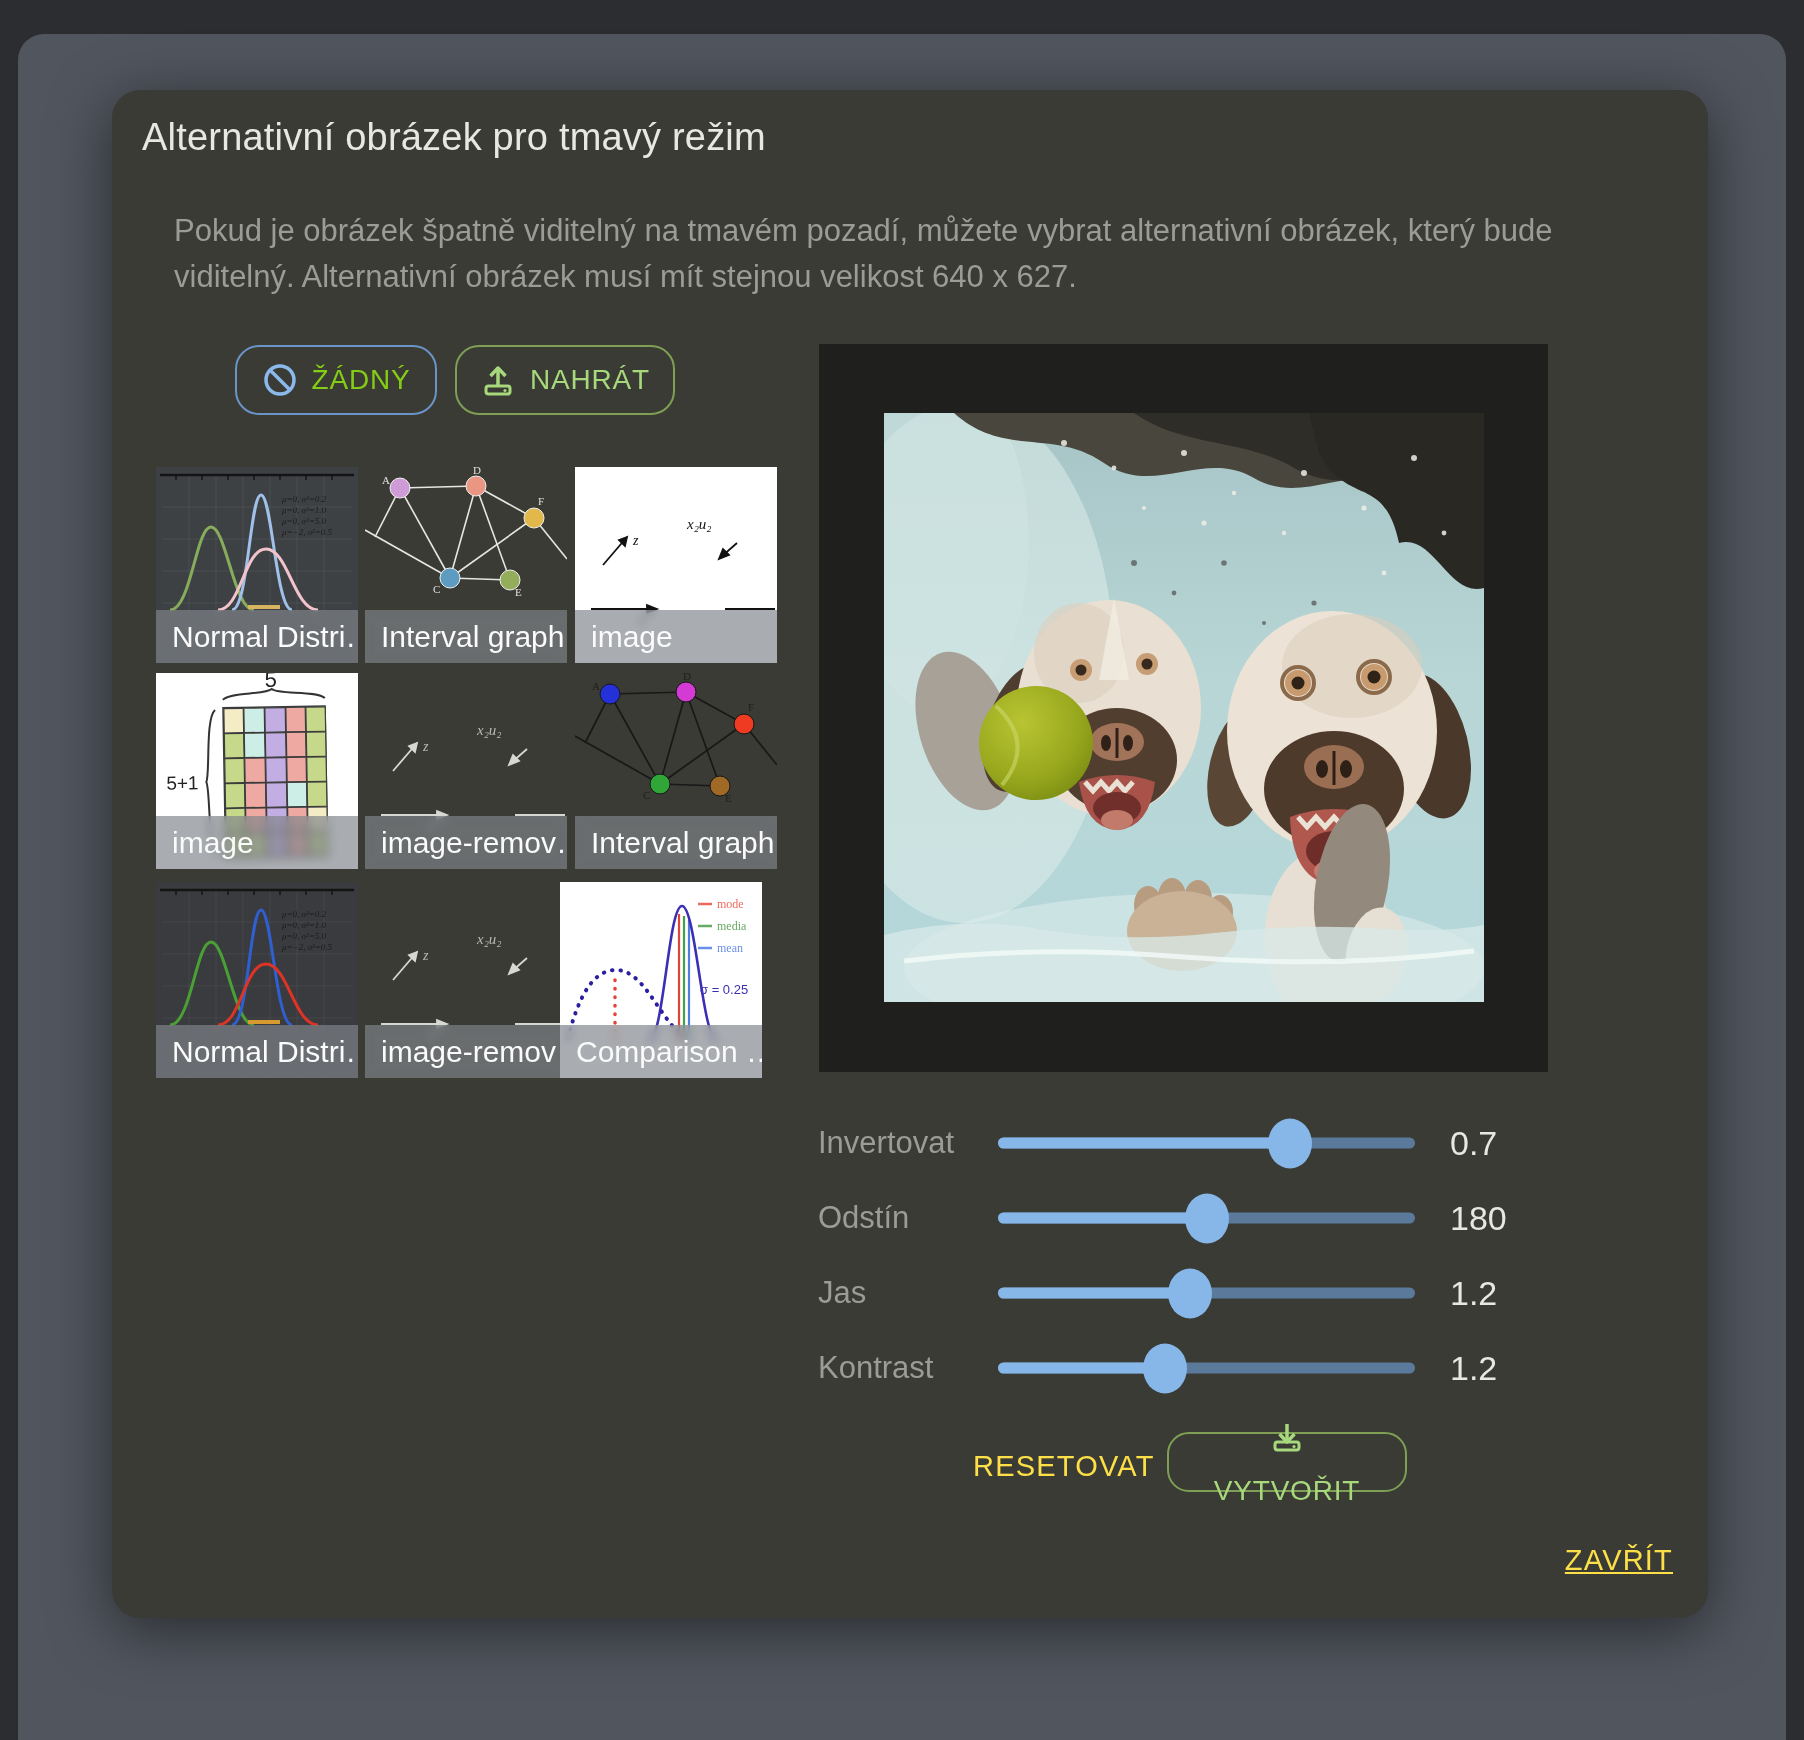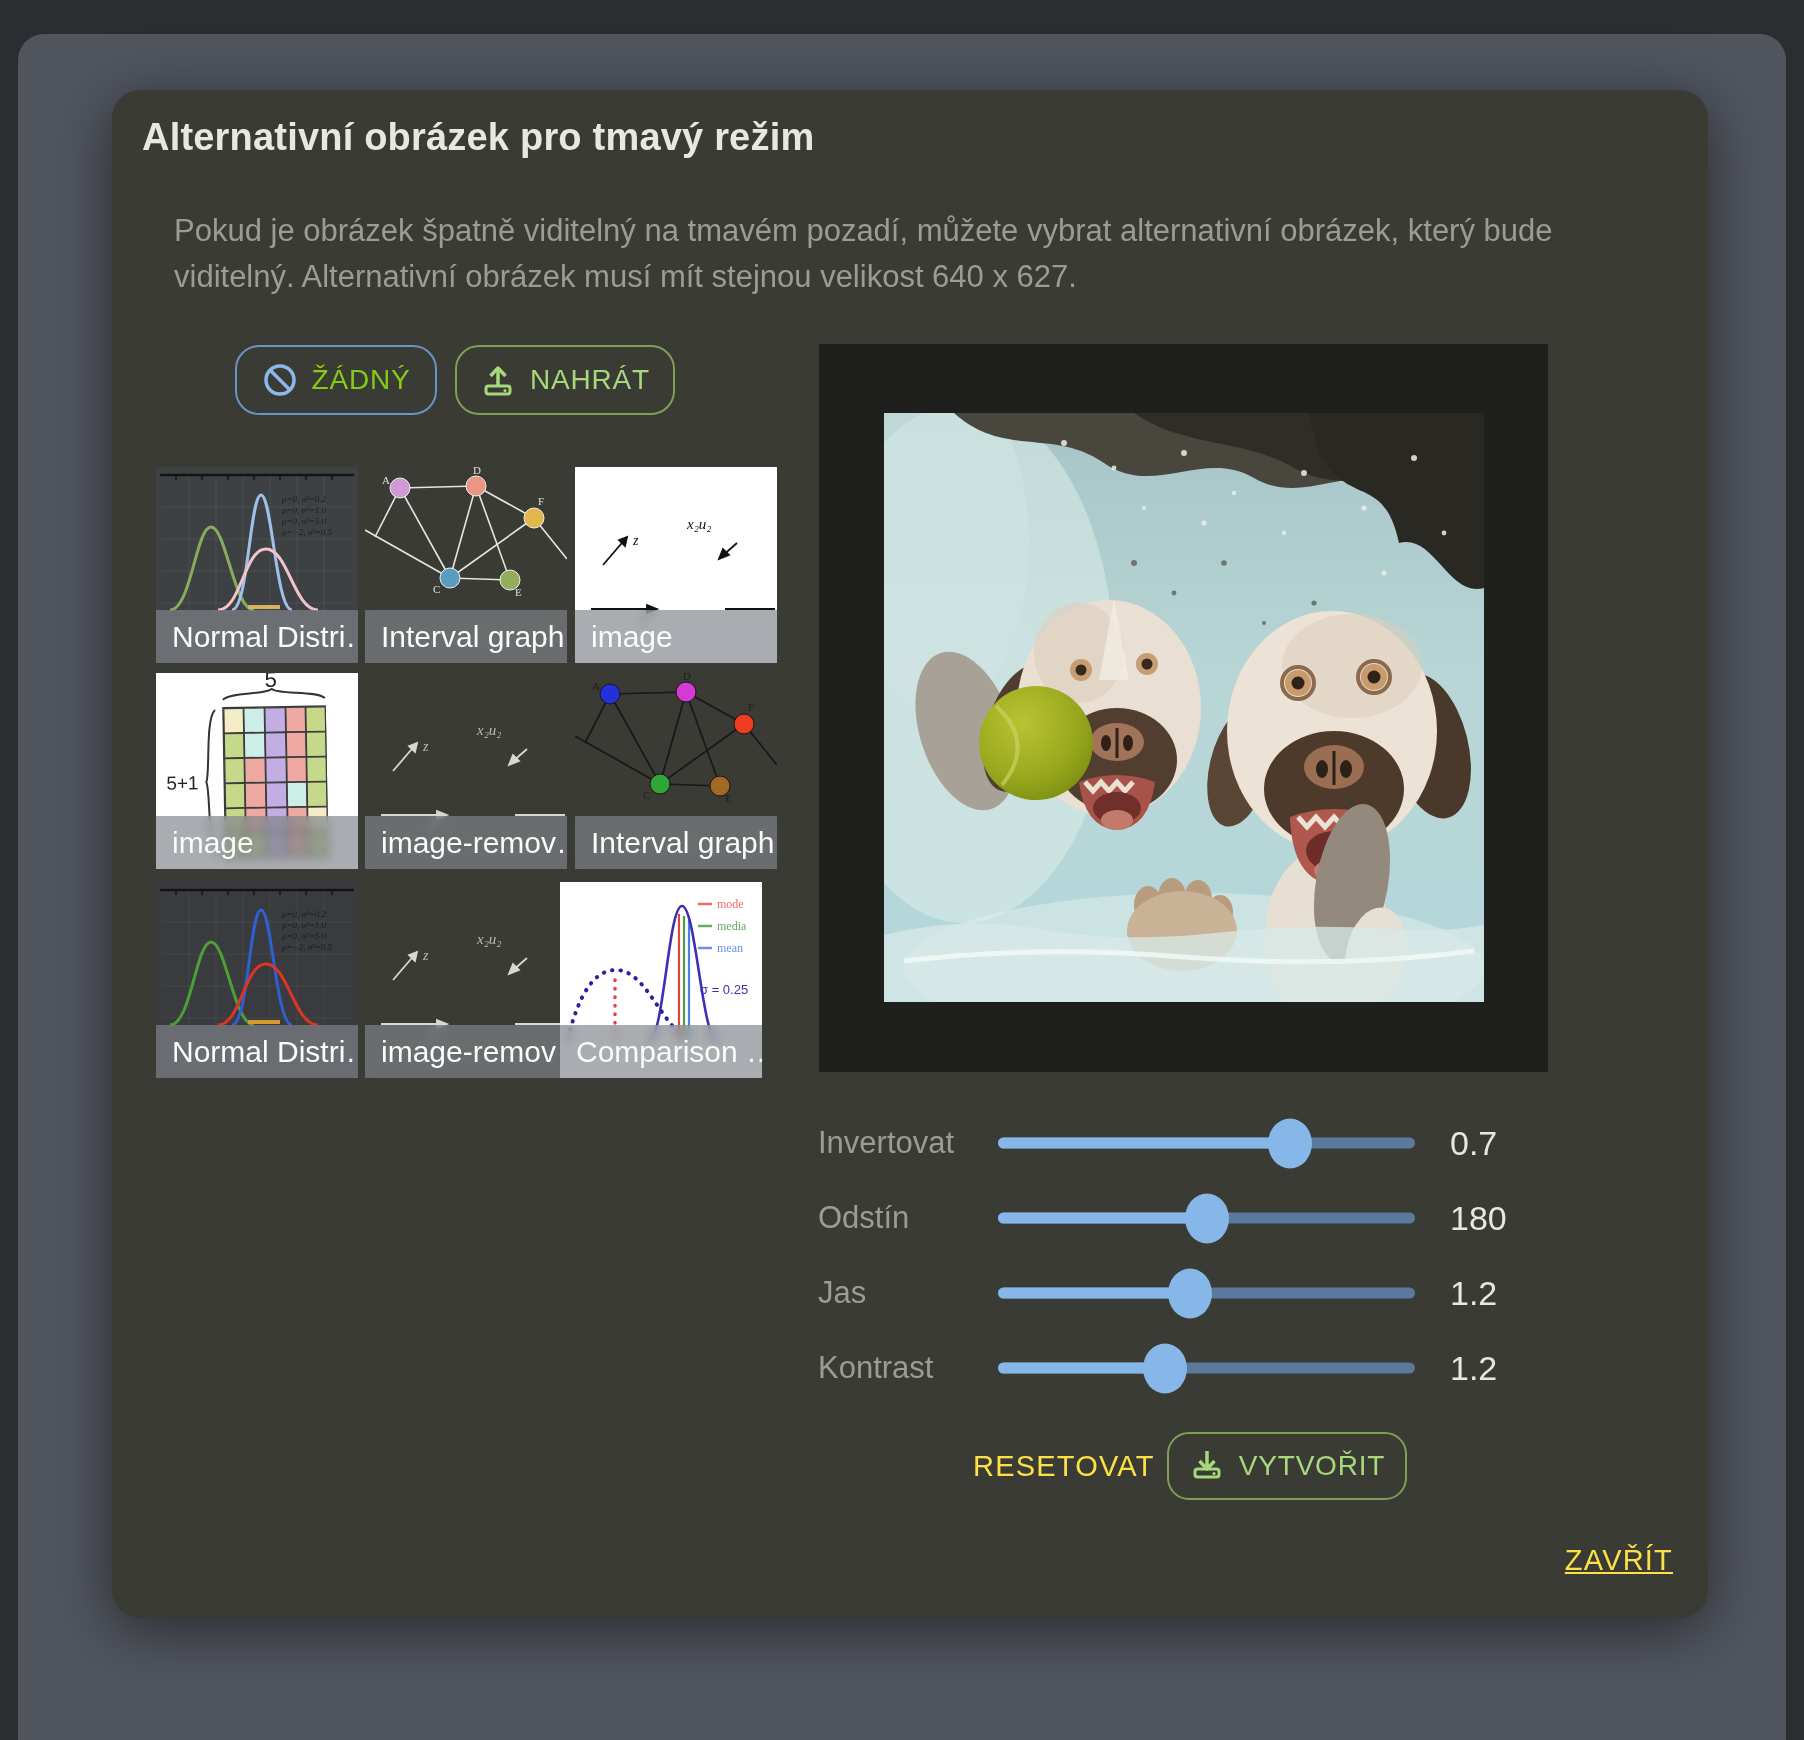--- a/index.html
+++ b/index.html
@@ -6,21 +6,21 @@
   html,body { width:1804px; height:1740px; overflow:hidden; background:#2b2d31;
               font-family:"Liberation Sans", sans-serif; }
 
   .backdrop { position:absolute; left:18px; top:34px; width:1768px; height:1706px;
               background:#51555e; border-radius:26px 26px 0 0; }
 
   .dialog { position:absolute; left:112px; top:90px; width:1596px; height:1528px;
             background:#393b34; border-radius:28px;
             box-shadow:0 12px 60px rgba(0,0,0,.5); }
 
-  .dlg-title { position:absolute; left:30px; top:26px; font-size:38px; font-weight:700;
+  .dlg-title { position:absolute; left:30px; top:26px; font-size:38px; font-weight:400;
                color:#e7e8e2; letter-spacing:.2px; }
 
   .dlg-desc { position:absolute; left:62px; top:118px; color:#9b9c95; font-size:31px; }
   .dlg-desc div { line-height:46px; }
 
   
   .btn-outline { position:absolute; top:255px; height:70px; border-radius:24px;
                  display:flex; align-items:center; justify-content:center; gap:14px;
                  font-size:28px; letter-spacing:.8px; cursor:pointer; background:transparent; }
   .btn-none   { left:123px; width:202px; border:2px solid #6b94c6; color:#84cc16; }
@@ -56,24 +56,24 @@
   .track .fill { position:absolute; left:0; top:0; height:100%; border-radius:6px;
                  background:#87b7e8; }
   .track .handle { position:absolute; top:50%; width:44px; height:50px; border-radius:50%;
                    background:#87b7e8; transform:translate(-50%,-50%); cursor:grab; }
 
   
   .btn-text { position:absolute; height:68px; line-height:68px; font-size:29px;
               letter-spacing:1.2px; color:#fde047; cursor:pointer; background:transparent;
               border:none; }
   .btn-reset { left:861px; top:1342px; }
-  .btn-create { position:absolute; left:1055px; top:1342px; width:240px; height:68px;
+  .btn-create { position:absolute; left:1055px; top:1342px; width:240px; height:60px;
                 border-radius:22px; border:2px solid #7f9f55; color:#a7d87c;
                 display:flex; align-items:center; justify-content:center; gap:14px;
-                font-size:28px; letter-spacing:.8px; cursor:pointer; background:transparent; }
+                font-size:28px; letter-spacing:.8px; cursor:pointer; background:transparent;flex-direction:column; }
   .btn-close { right:35px; top:1436px; left:auto; position:absolute;text-decoration:underline; }
 
   svg text { font-family:"Liberation Serif", serif; }
   svg text.sans { font-family:"Liberation Sans", sans-serif; }
 </style>
 </head>
 <body>
 
 <div class="backdrop"></div>
 

